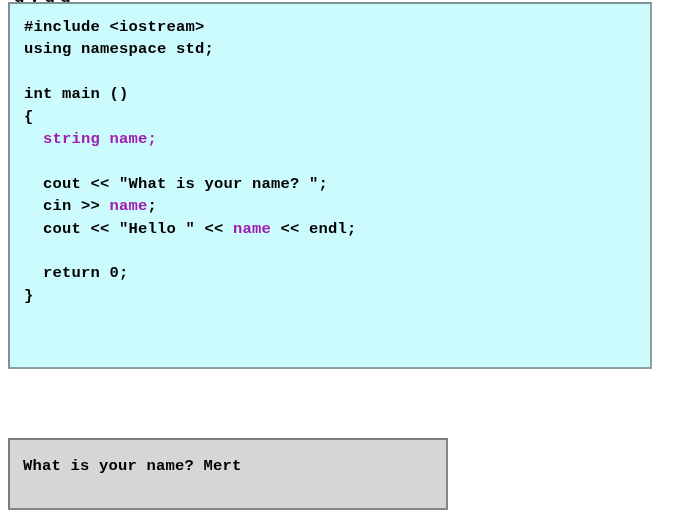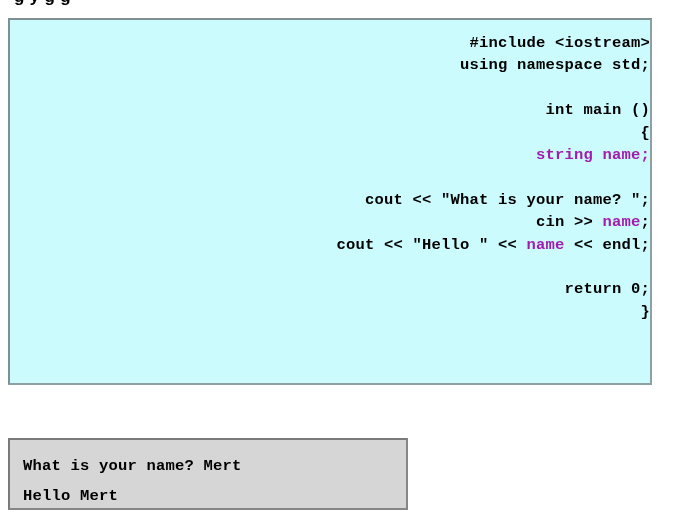--- a/index.html
+++ b/index.html
@@ -26,30 +26,29 @@
     font-size: 17px;
     color: #000000;
     white-space: nowrap;
     letter-spacing: 0.3px;
   }
 
   
   .code-box {
     position: absolute;
     left: 8px;
-    top: 18px;
+    top: 2px;
     width: 644px;
     height: 367px;
     box-sizing: border-box;
     background: #ccfbfd;
     border: 2px solid #8fa0a3;
     border-top-color: #7e9094;
     border-left-color: #7e9094;
     overflow: hidden;
-    text-align: right;
   }
   .code-listing {
     margin: 0;
     padding: 12px 0 0 14px;
     font-family: "Liberation Mono", "DejaVu Sans Mono", monospace;
     font-size: 15.5px;
     font-weight: bold;
     line-height: 22.4px;
     color: #000000;
     white-space: pre;
@@ -62,21 +61,21 @@
   }
   .tok-ident {
     color: #a21caf;
   }
 
   
   .output-box {
     position: absolute;
     left: 8px;
     top: 438px;
-    width: 400px;
+    width: 440px;
     height: 72px;
     box-sizing: border-box;
     background: #d6d6d6;
     border: 2px solid #868686;
     border-top-color: #7a7a7a;
     border-left-color: #7a7a7a;
     overflow: hidden;
   }
   .output-listing {
     margin: 0;
@@ -97,14 +96,14 @@
 </head>
 <body>
 
 <div class="clipped-heading">g y g g</div>
 
 <div class="code-box">
   <pre class="code-listing"><span class="code-line"><span>#include &lt;iostream&gt;</span></span><span class="code-line"><span>using namespace std;</span></span><span class="code-line"><span></span></span><span class="code-line"><span>int main ()</span></span><span class="code-line"><span>{</span></span><span class="code-line"><span class="tok-ident">  string name;</span></span><span class="code-line"><span></span></span><span class="code-line"><span>  cout &lt;&lt; "What is your name? ";</span></span><span class="code-line"><span>  cin &gt;&gt; </span><span class="tok-ident">name</span><span>;</span></span><span class="code-line"><span>  cout &lt;&lt; "Hello " &lt;&lt; </span><span class="tok-ident">name</span><span> &lt;&lt; endl;</span></span><span class="code-line"><span></span></span><span class="code-line"><span>  return 0;</span></span><span class="code-line"><span>}</span></span></pre>
 </div>
 
 <div class="output-box">
-  <pre class="output-listing"><span class="output-line">What is your name? Mert</span><span class="output-line">Hello Mert</span></pre>
+  <pre class="output-listing"><span class="output-line">What is your name? Mert</span></pre>
 </div>
 
 </body></html>

